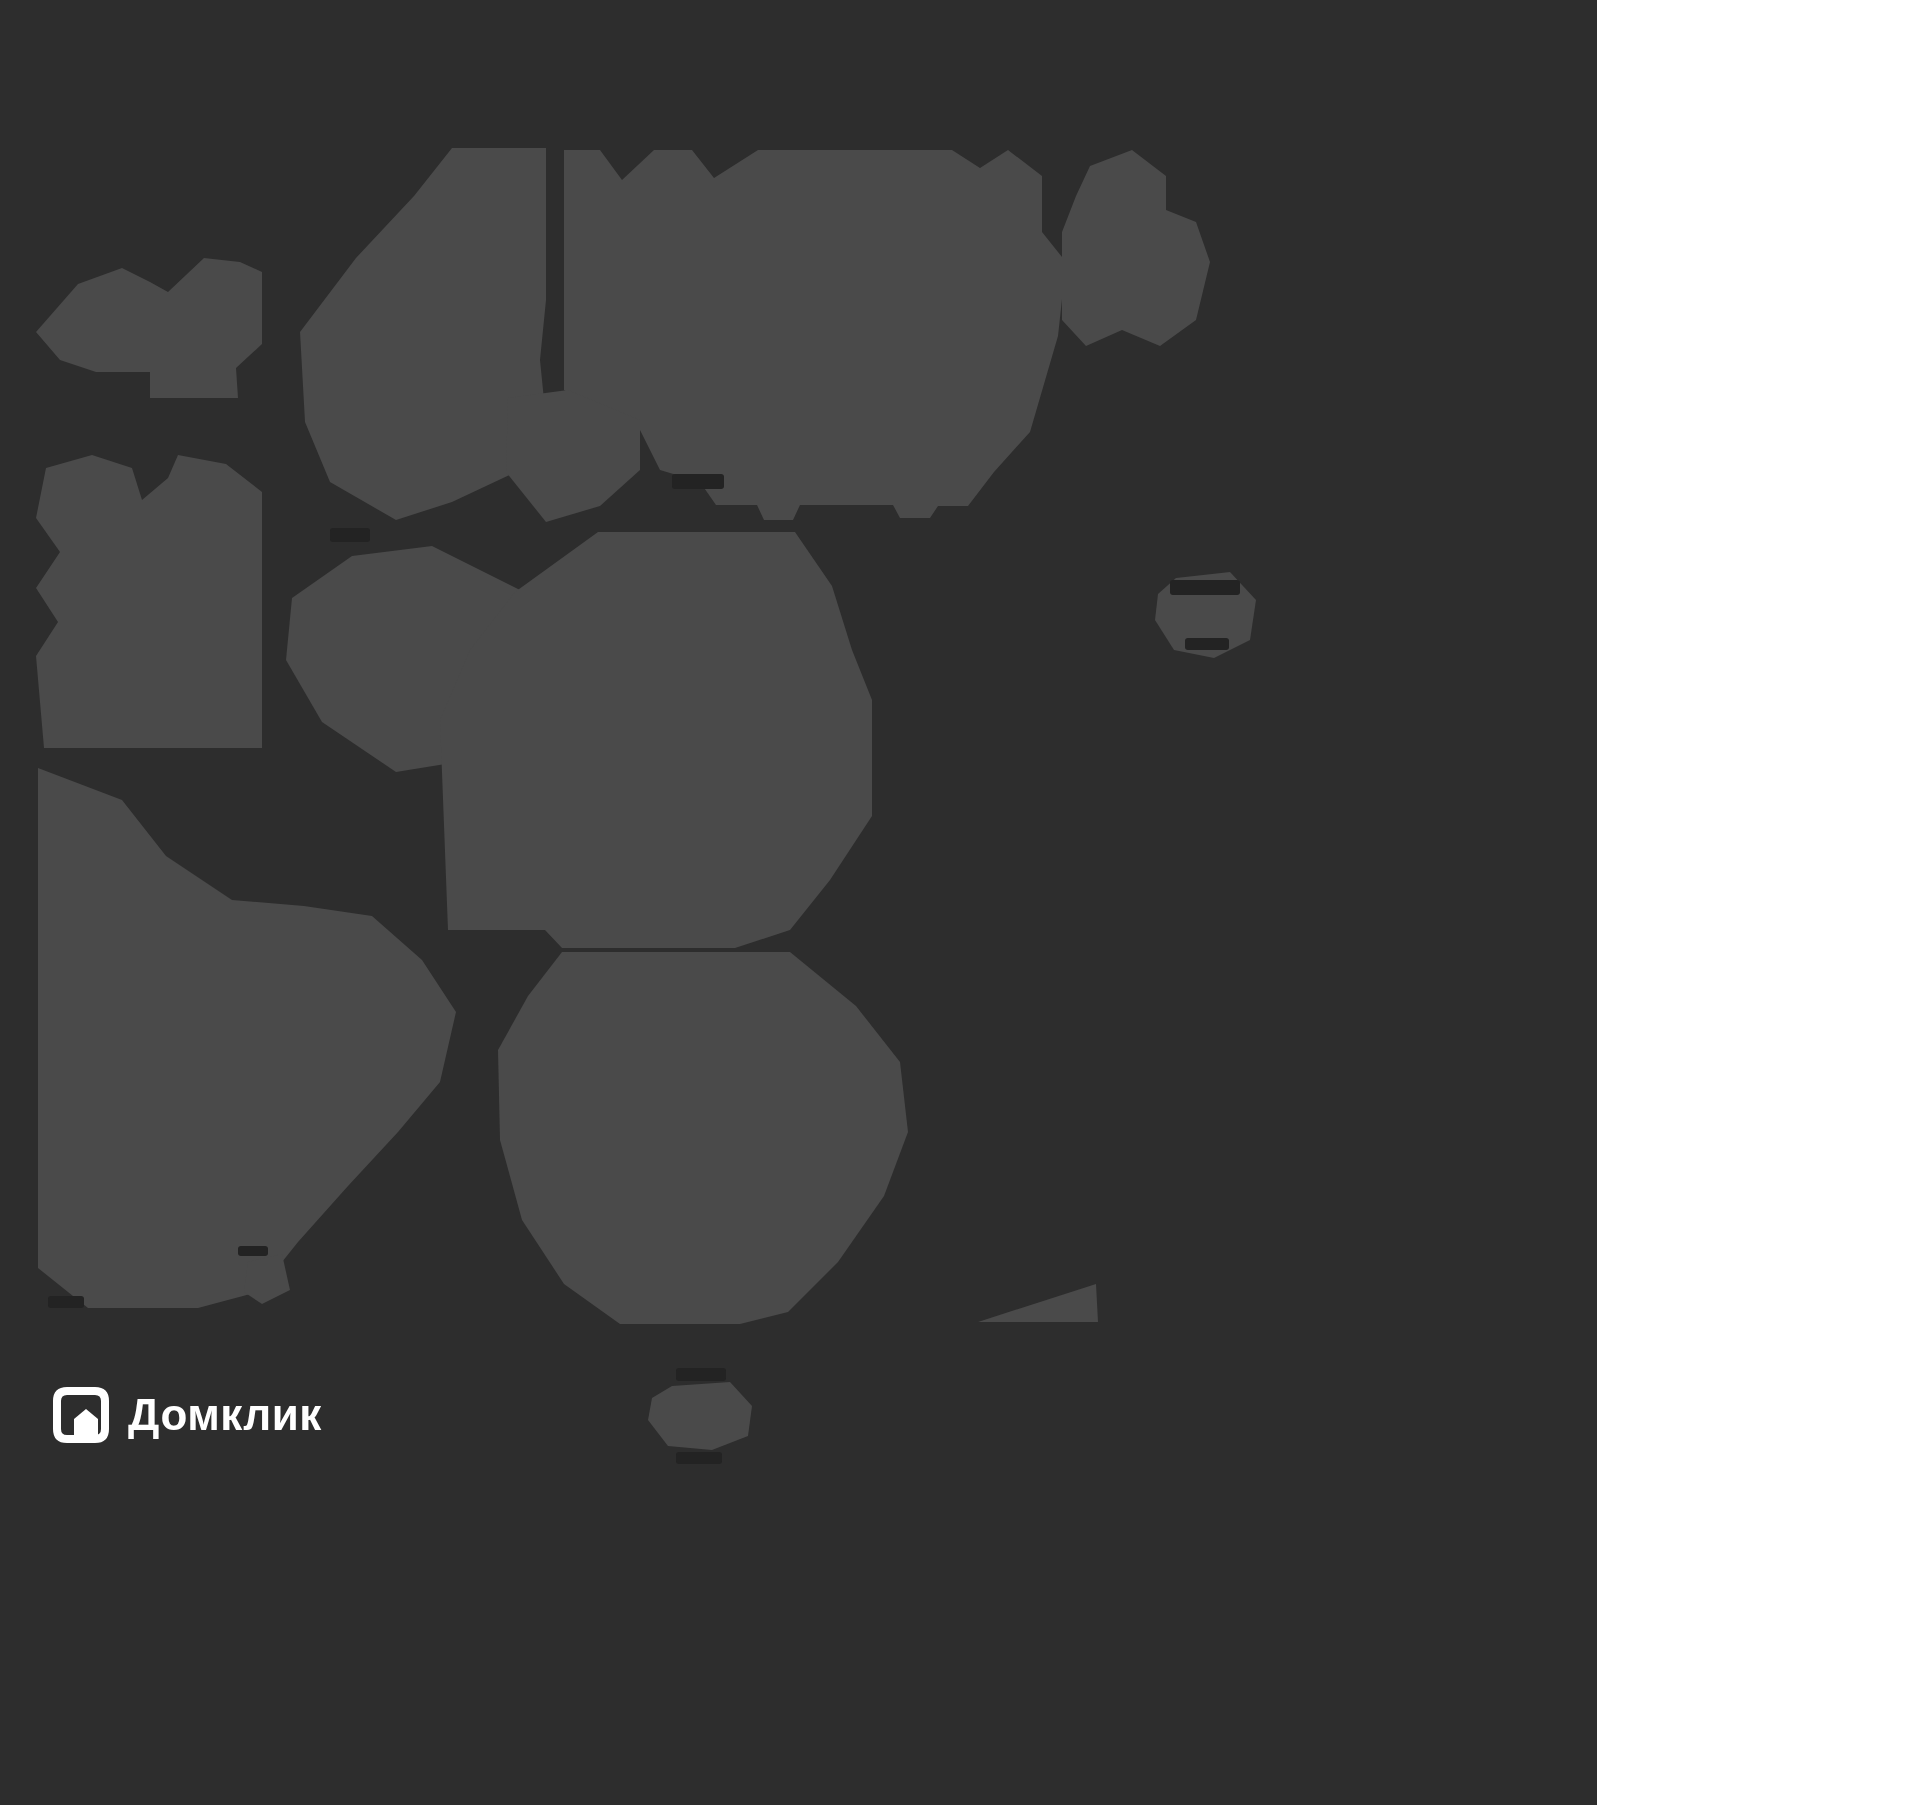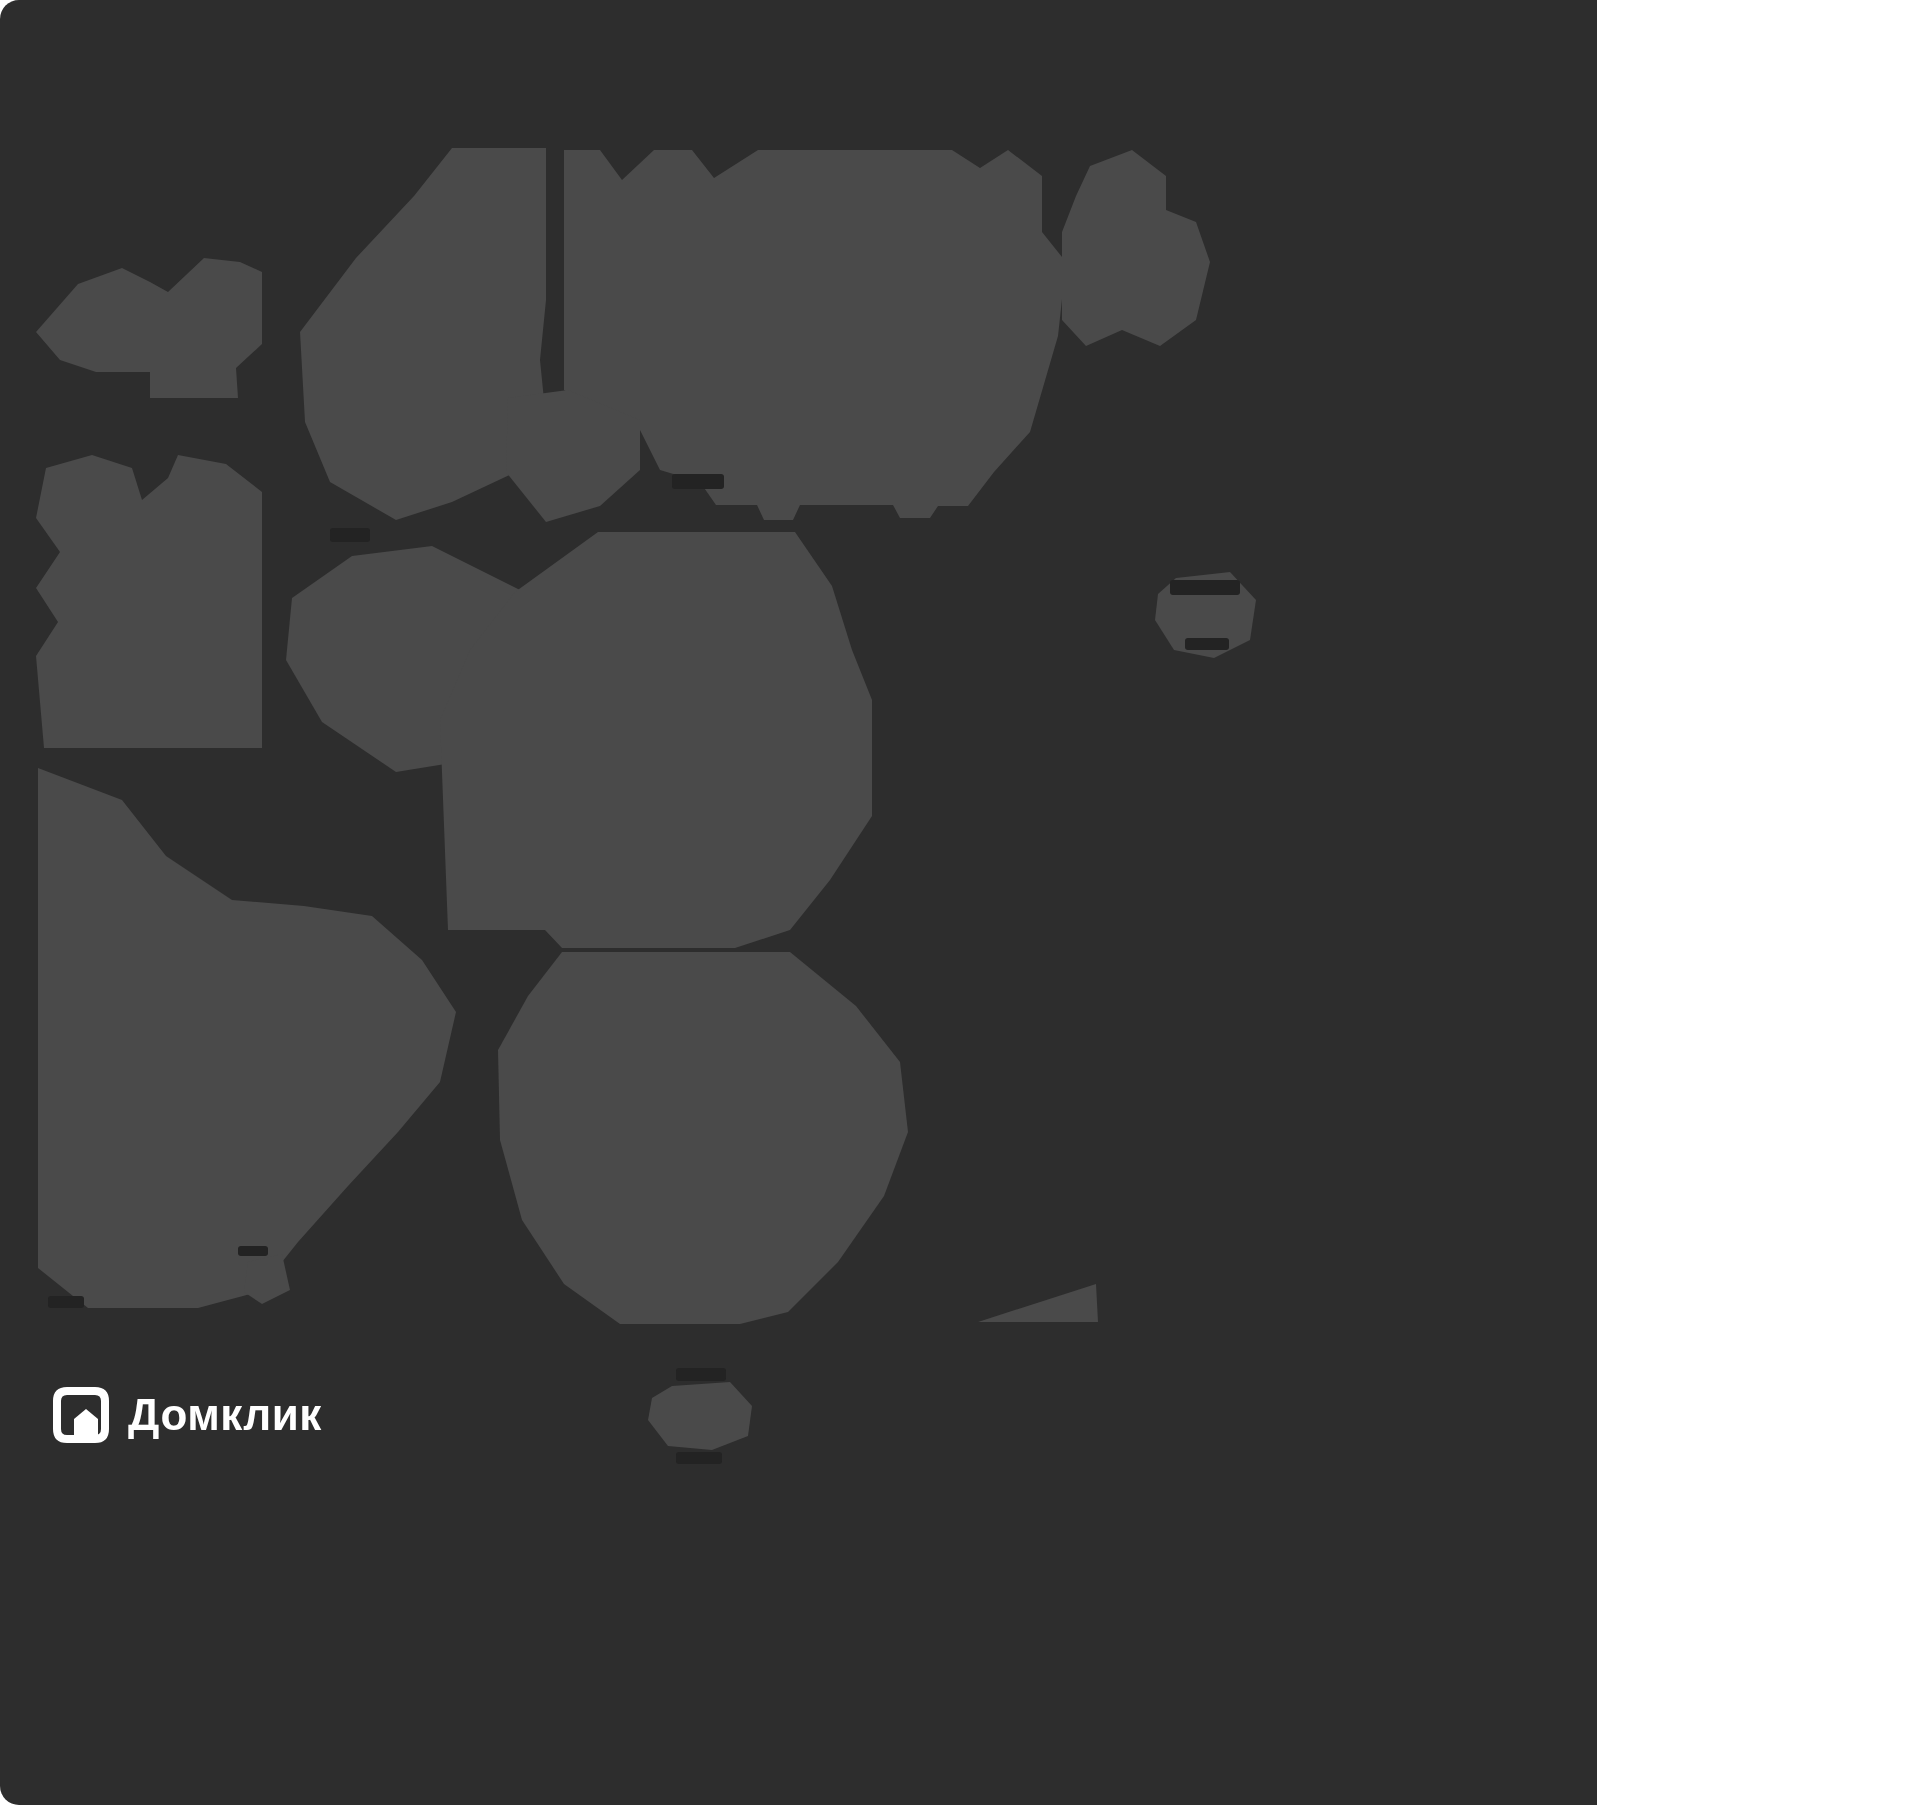--- a/index.html
+++ b/index.html
@@ -7,21 +7,20 @@
     padding: 0;
     background: #ffffff;
     font-family: "Liberation Sans", sans-serif;
   }
   #screen {
     position: relative;
     width: 1920px;
     height: 1805px;
     overflow: hidden;
     background: #ffffff;
-    border-radius: 19px;
   }
   #plan-area {
     position: absolute;
     left: 0;
     top: 0;
     width: 1597px;
     height: 1805px;
     background: #2d2d2d;
   }
   #plan-svg {

